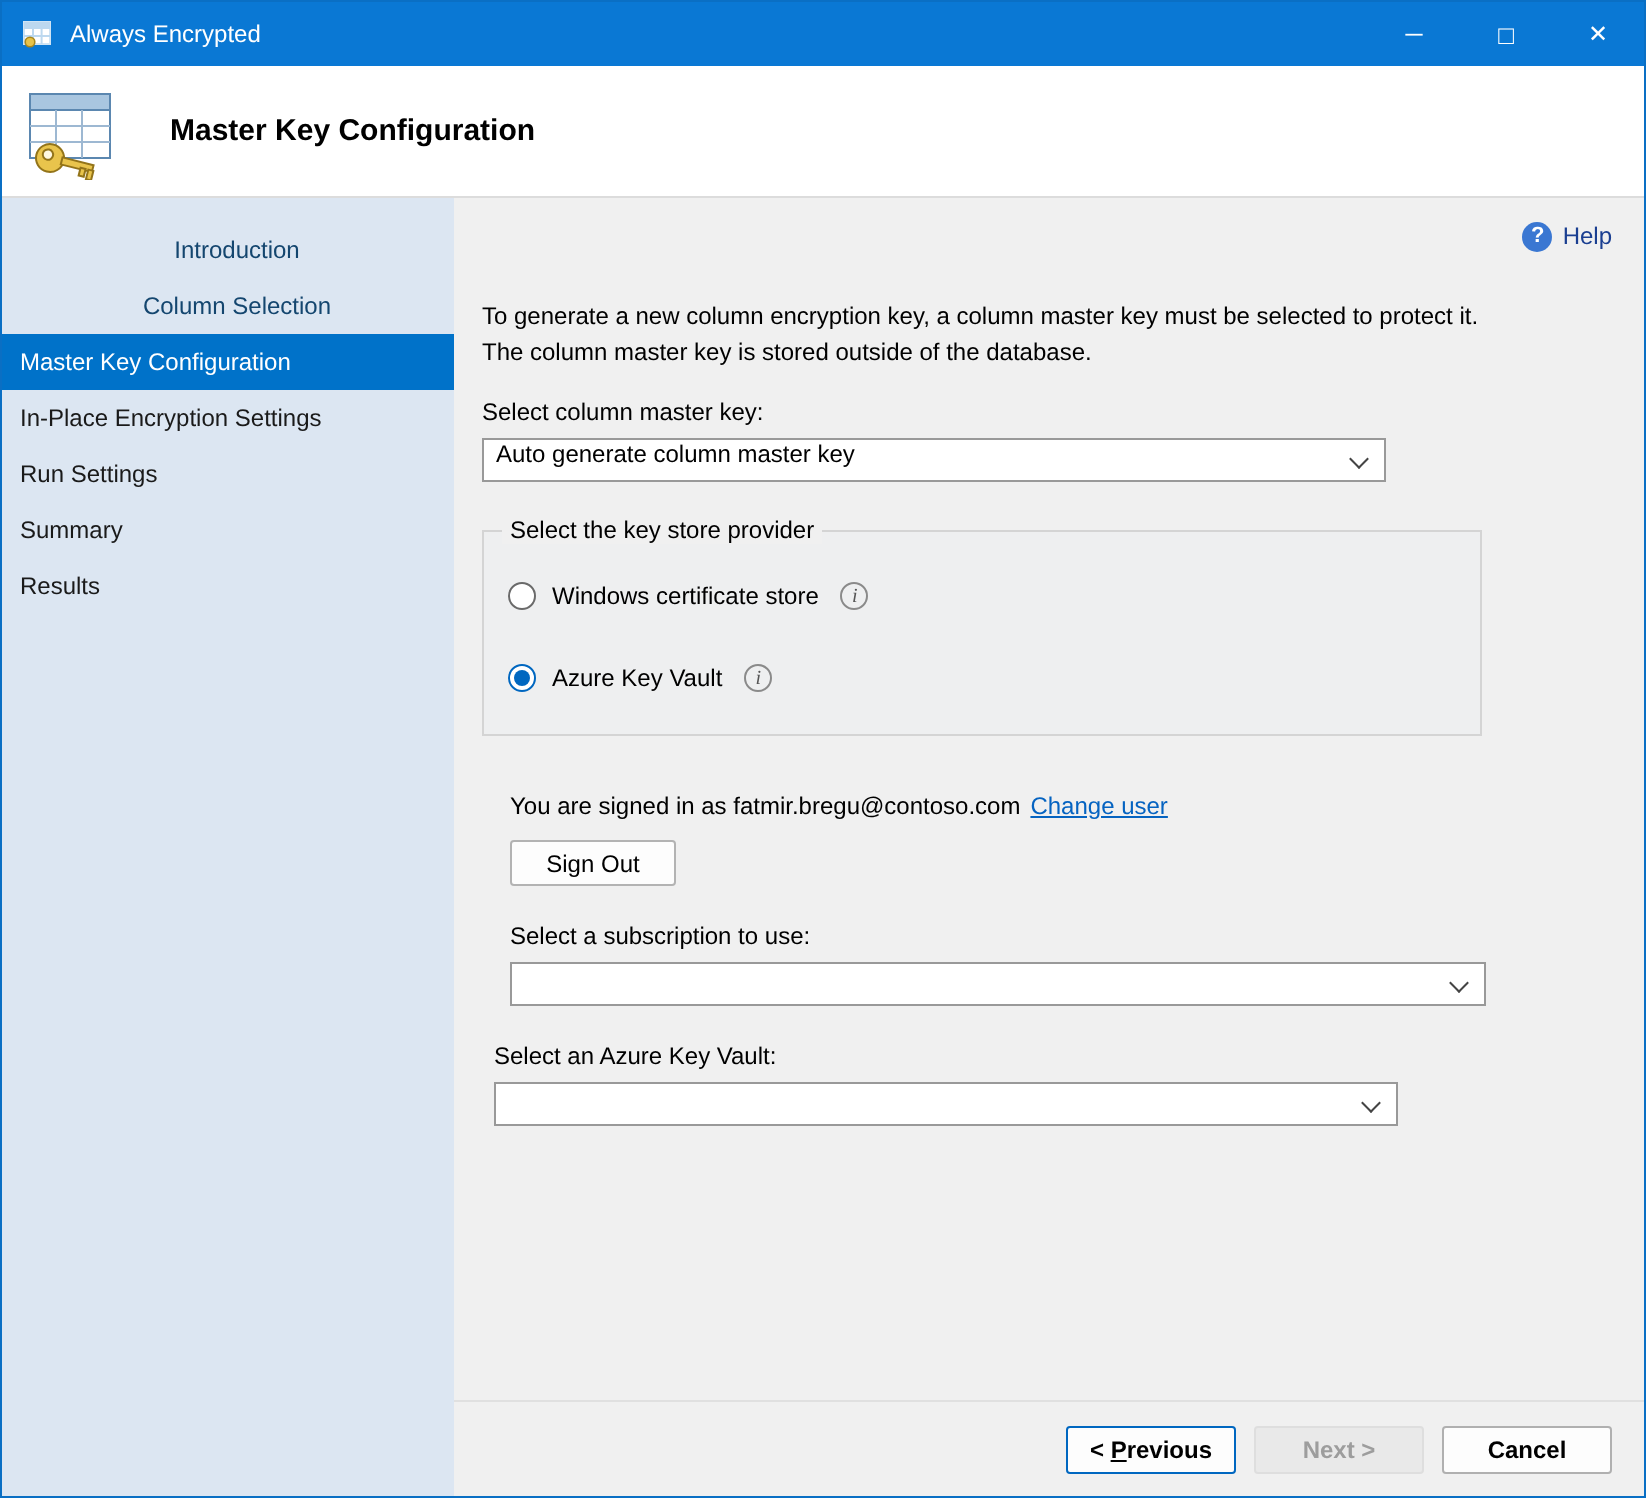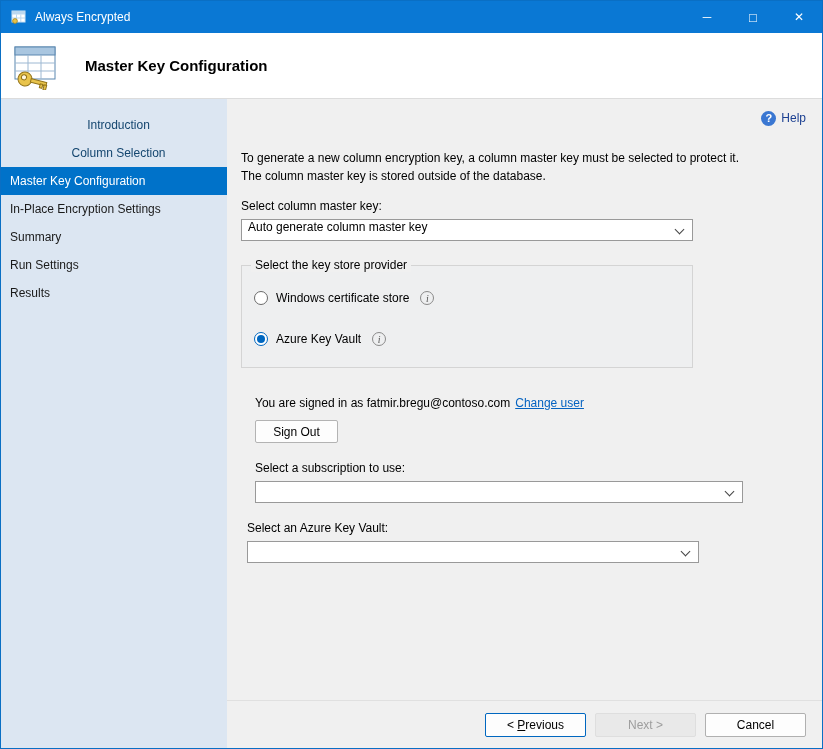--- a/index.html
+++ b/index.html
@@ -41,21 +41,21 @@
   .field-label { font-size: 12px; margin-top: 14px; color: #000; }
 
   .combo { height: 22px; background: #fff; border: 1px solid #999; display: flex; align-items: flex-start;
     position: relative; font-size: 12px; padding: 0 24px 0 6px; margin-top: 6px; cursor: default; }
   .combo .chev { position: absolute; right: 9px; top: 6px; width: 7px; height: 7px;
     border-right: 1.5px solid #444; border-bottom: 1.5px solid #444; transform: rotate(45deg); }
   .combo-master { width: 452px; }
   .combo-sub { width: 488px; margin-left: 14px; }
   .combo-vault { width: 452px; margin-left: 6px; }
 
-  .groupbox { width: 452px; border: 1px solid #d4d4d4; background: #eeeff0; margin-top: 24px; position: relative;
+  .groupbox { width: 500px; border: 1px solid #d4d4d4; background: #eeeff0; margin-top: 24px; position: relative;
     padding: 24px 12px 20px 8px; }
   .group-title { position: absolute; top: -8px; left: 9px; background: #f0f0f0; padding: 0 4px; font-size: 12px; }
   .radio-row { display: flex; align-items: center; gap: 8px; margin-left: 4px; height: 16px; cursor: default; }
   .radio-row + .radio-row { margin-top: 25px; }
   .radio { width: 14px; height: 14px; border-radius: 50%; background: #fff; border: 1px solid #6a6a6a; position: relative; flex: 0 0 14px; }
   .radio.checked { border-color: #0067c0; }
   .radio.checked::after { content: ""; position: absolute; inset: 2px; border-radius: 50%; background: #0067c0; }
   .radio-label { font-size: 12px; }
   .info-icon { width: 14px; height: 14px; border-radius: 50%; border: 1px solid #8a8a8a; color: #555;
     font-size: 10px; display: flex; align-items: center; justify-content: center;
@@ -65,21 +65,21 @@
   .link { color: #0563c1; text-decoration: underline; cursor: pointer; }
 
   button { font-family: "Liberation Sans", sans-serif; }
   .signout-btn { margin: 10px 0 0 14px; width: 83px; height: 23px; background: #fdfdfd;
     border: 1px solid #b3b3b3; font-size: 12px; border-radius: 2px; display: block; }
   .sub-label { margin-left: 14px; margin-top: 18px; }
   .vault-label { margin-left: 6px; margin-top: 18px; }
 
   .footer { flex: 0 0 48px; border-top: 1px solid #e0e0e0; background: #f0f0f0;
     display: flex; align-items: center; justify-content: flex-end; gap: 9px; padding-right: 16px; }
-  .btn { width: 101px; height: 24px; font-size: 12px; background: #fdfdfd; border: 1px solid #b0b0b0; border-radius: 2px; }
+  .btn { width: 85px; height: 24px; font-size: 12px; background: #fdfdfd; border: 1px solid #b0b0b0; border-radius: 2px; font-weight: bold; }
   .btn.focus { border: 1px solid #0067c0; }
   .btn.disabled { background: #e9e9e9; color: #9d9d9d; border-color: #dedede; }
   .accel { text-decoration: underline; }
 </style>
 </head>
 <body>
 
 <div class="window">
 
   <div class="titlebar">
@@ -122,22 +122,22 @@
     <h1 class="page-title">Master Key Configuration</h1>
   </div>
 
   <div class="body-row">
 
     <nav class="sidebar">
       <div class="side-item visited">Introduction</div>
       <div class="side-item visited">Column Selection</div>
       <div class="side-item selected">Master Key Configuration</div>
       <div class="side-item">In-Place Encryption Settings</div>
+      <div class="side-item">Run Settings</div>
       <div class="side-item">Summary</div>
-      <div class="side-item">Run Settings</div>
       <div class="side-item">Results</div>
     </nav>
 
     <div class="main-col">
       <div class="content">
 
         <div class="help-row">
           <span class="help-icon">?</span>
           <span class="help-text">Help</span>
         </div>

